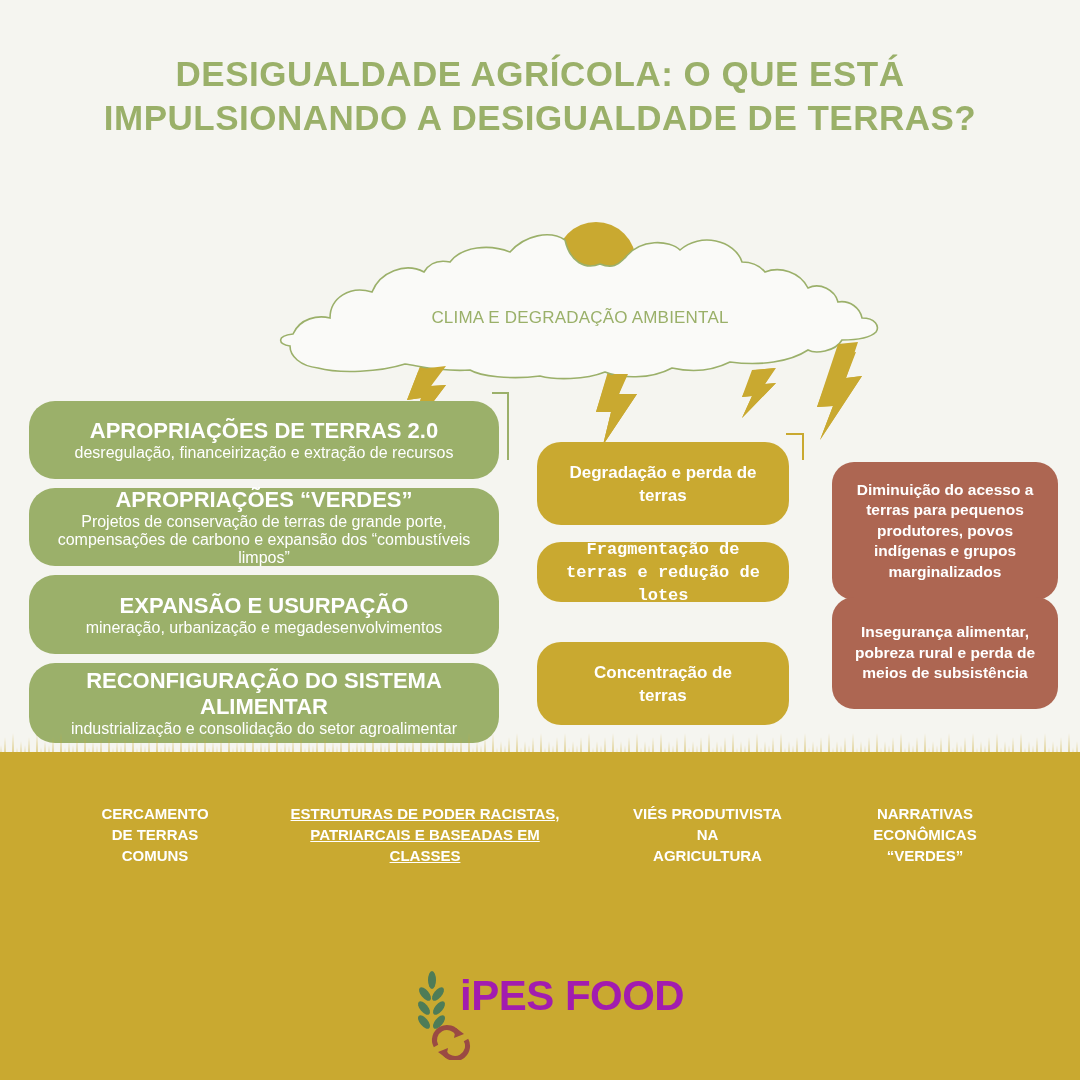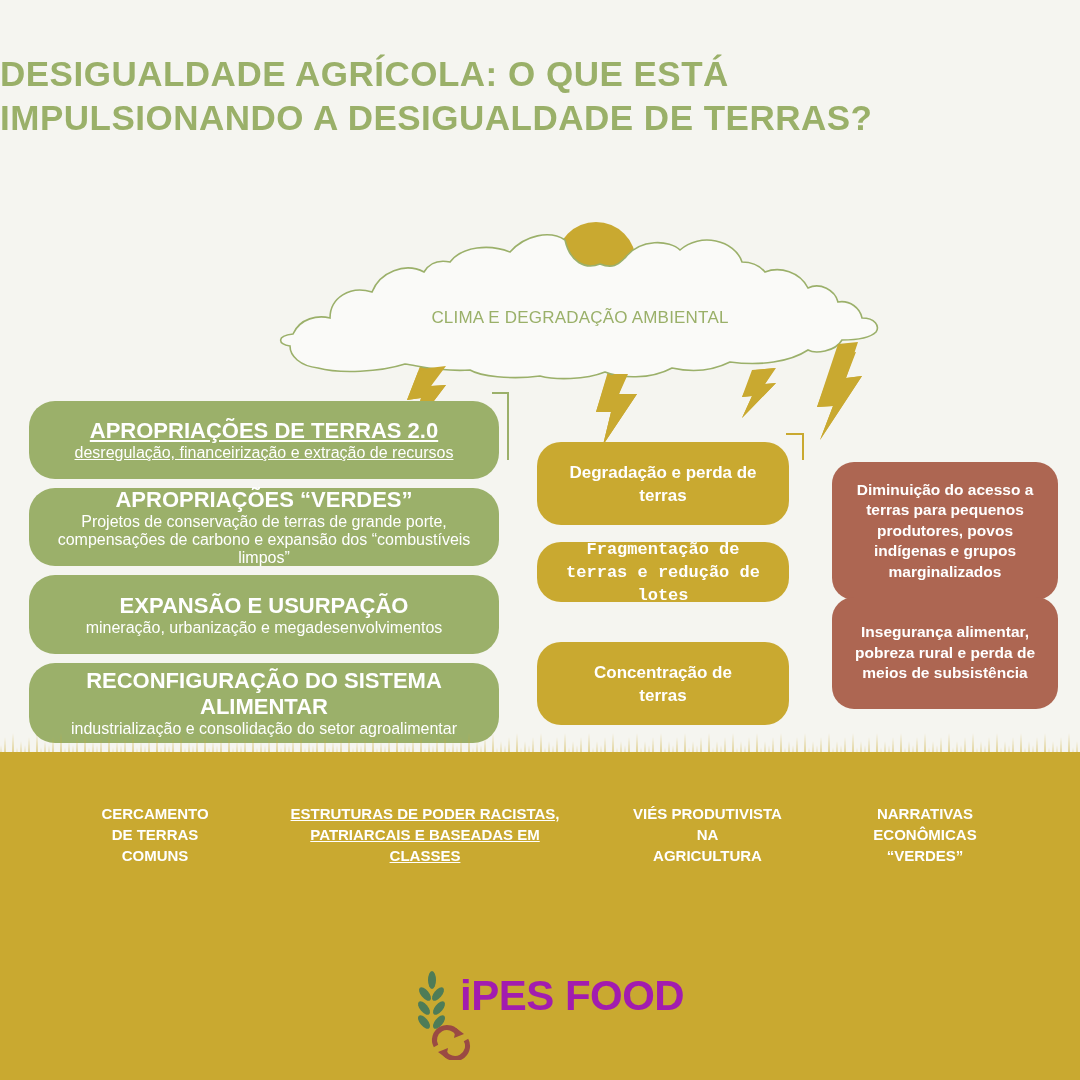--- a/index.html
+++ b/index.html
@@ -5,21 +5,21 @@
   * { box-sizing: border-box; margin: 0; padding: 0; }
   html, body { width: 1080px; height: 1080px; overflow: hidden; }
   body {
     position: relative;
     background: #F5F5F0;
     font-family: "Liberation Sans", "DejaVu Sans", sans-serif;
   }
   .title {
     position: absolute;
     left: 0; top: 52px; width: 1080px;
-    text-align: left;
+    text-align: center;
     color: #9AB069;
     font-weight: bold;
     font-size: 35px;
     line-height: 44px;
     letter-spacing: 0.5px;
   }
   .title span { display: block; }
 
   
   .ground {
@@ -120,21 +120,21 @@
   <polygon points="520,574 533,581 520,588" fill="#9BB06A"></polygon>
 
   <g stroke="#C9A930" stroke-width="2" fill="none">
     <polyline points="786,434 803,434 803,733 786,733"></polyline>
     <line x1="803" y1="582" x2="816" y2="582"></line>
   </g>
   <polygon points="814,575 828,582 814,589" fill="#C9A930"></polygon>
 </svg>
 <div class="cloud-label">CLIMA E DEGRADAÇÃO AMBIENTAL</div>
 
-<div class="box green" style="top:401px;height:78px;text-decoration:underline;">
+<div class="box green" style="top:401px;height:78px;">
   <div class="h">APROPRIAÇÕES DE TERRAS 2.0</div>
   <div class="s">desregulação, financeirização e extração de recursos</div>
 </div>
 <div class="box green" style="top:488px;height:78px;">
   <div class="h">APROPRIAÇÕES “VERDES”</div>
   <div class="s" style="padding:0 6px;">Projetos de conservação de terras de grande porte, compensações de carbono e expansão dos “combustíveis limpos”</div>
 </div>
 <div class="box green" style="top:575px;height:79px;">
   <div class="h">EXPANSÃO E USURPAÇÃO</div>
   <div class="s">mineração, urbanização e megadesenvolvimentos</div>

